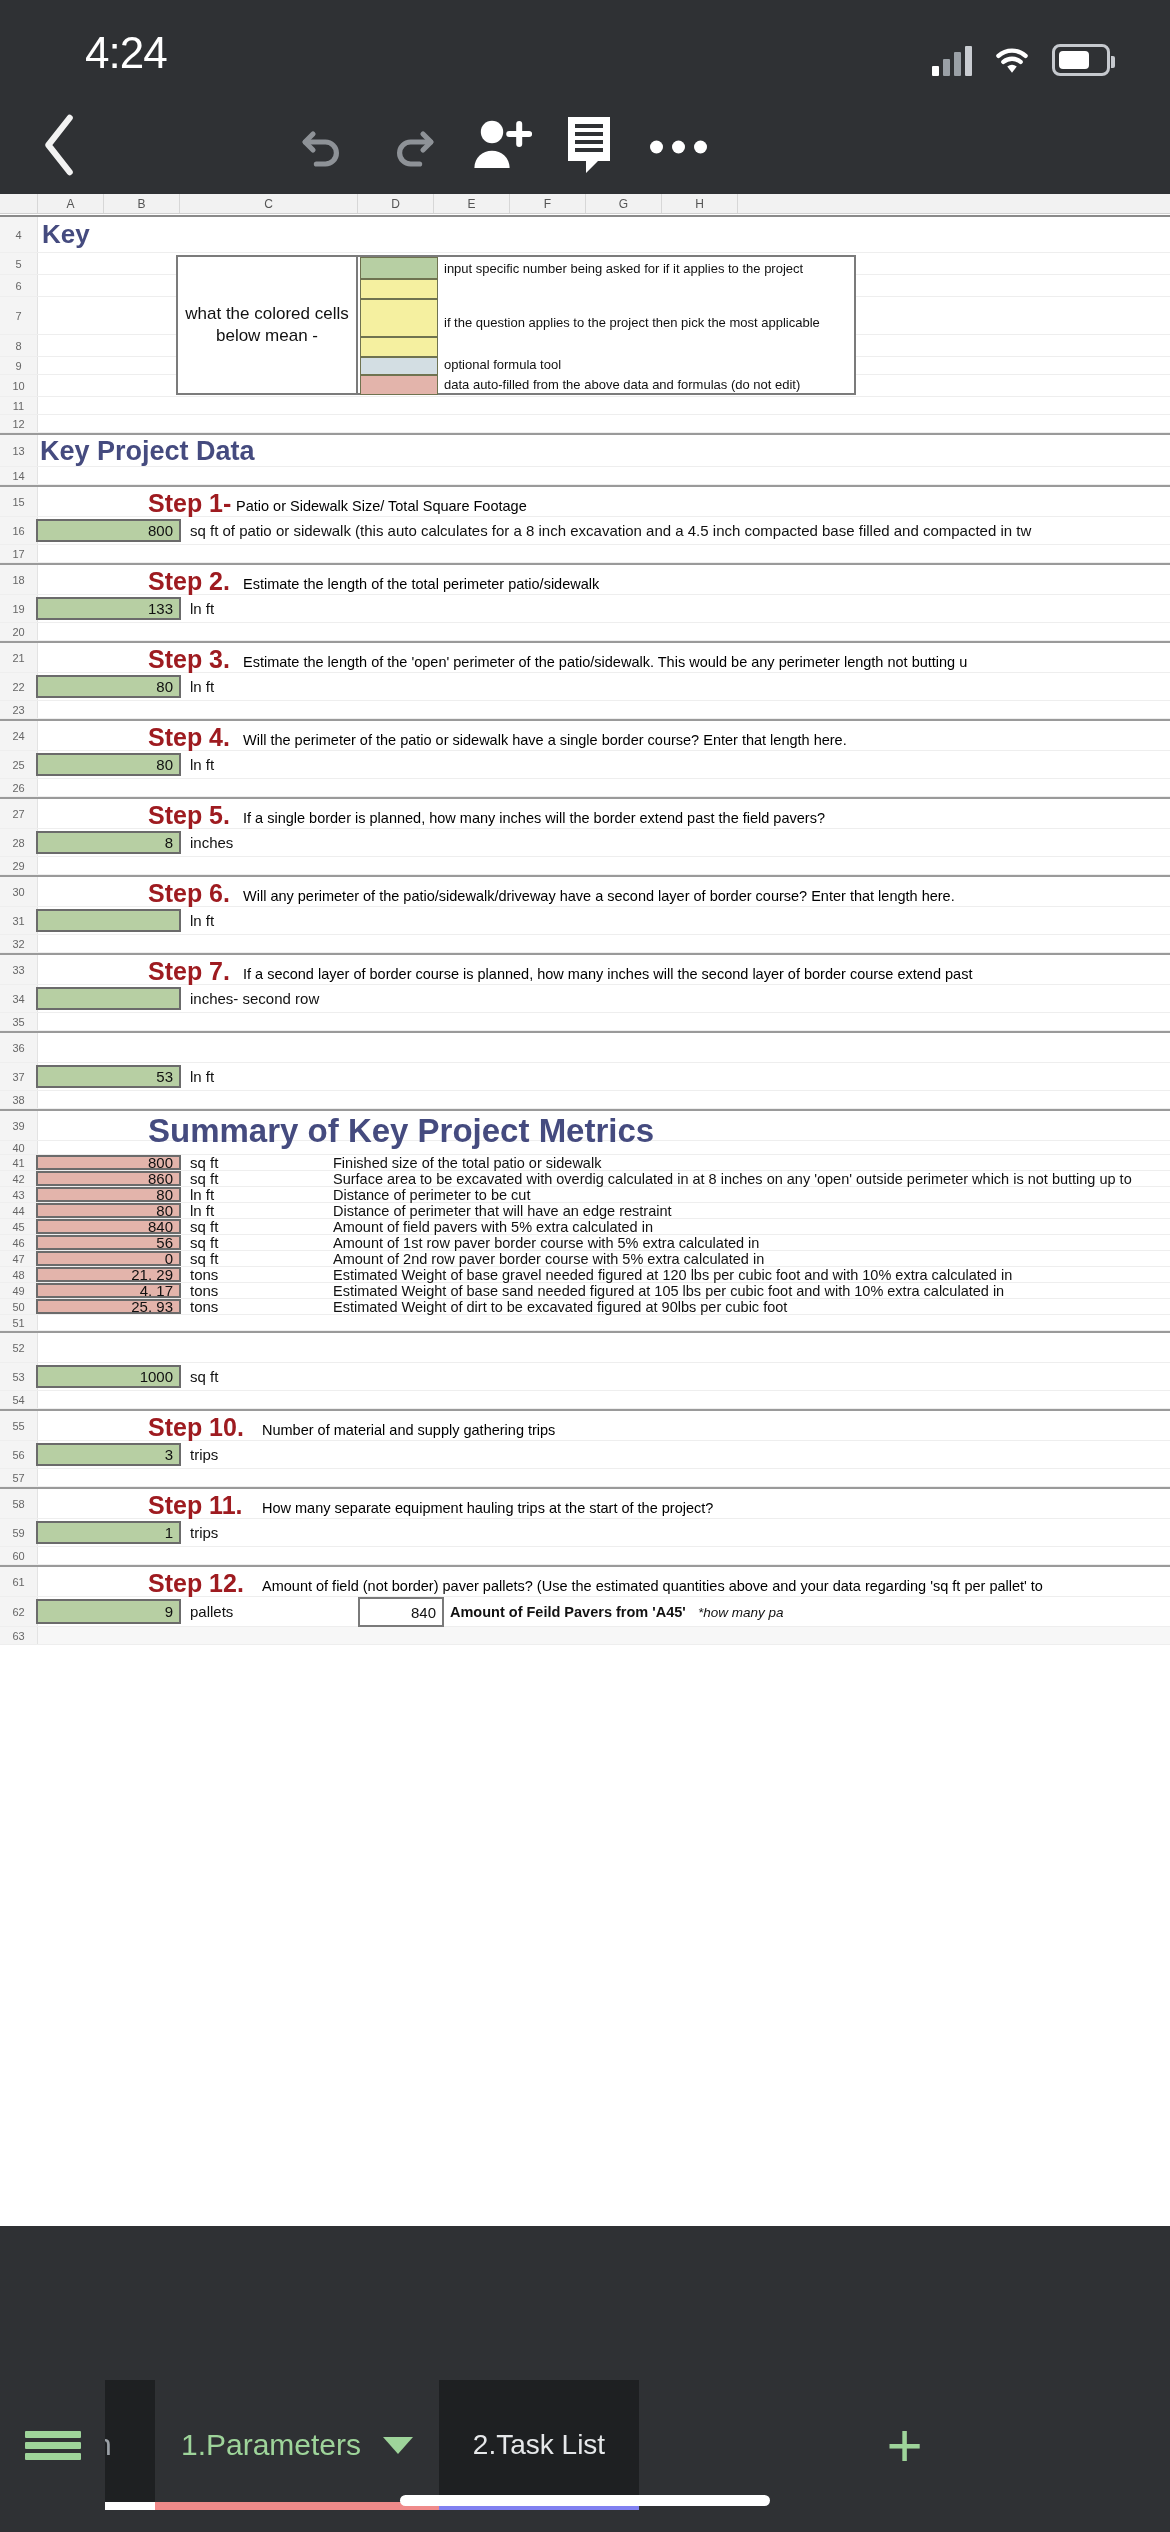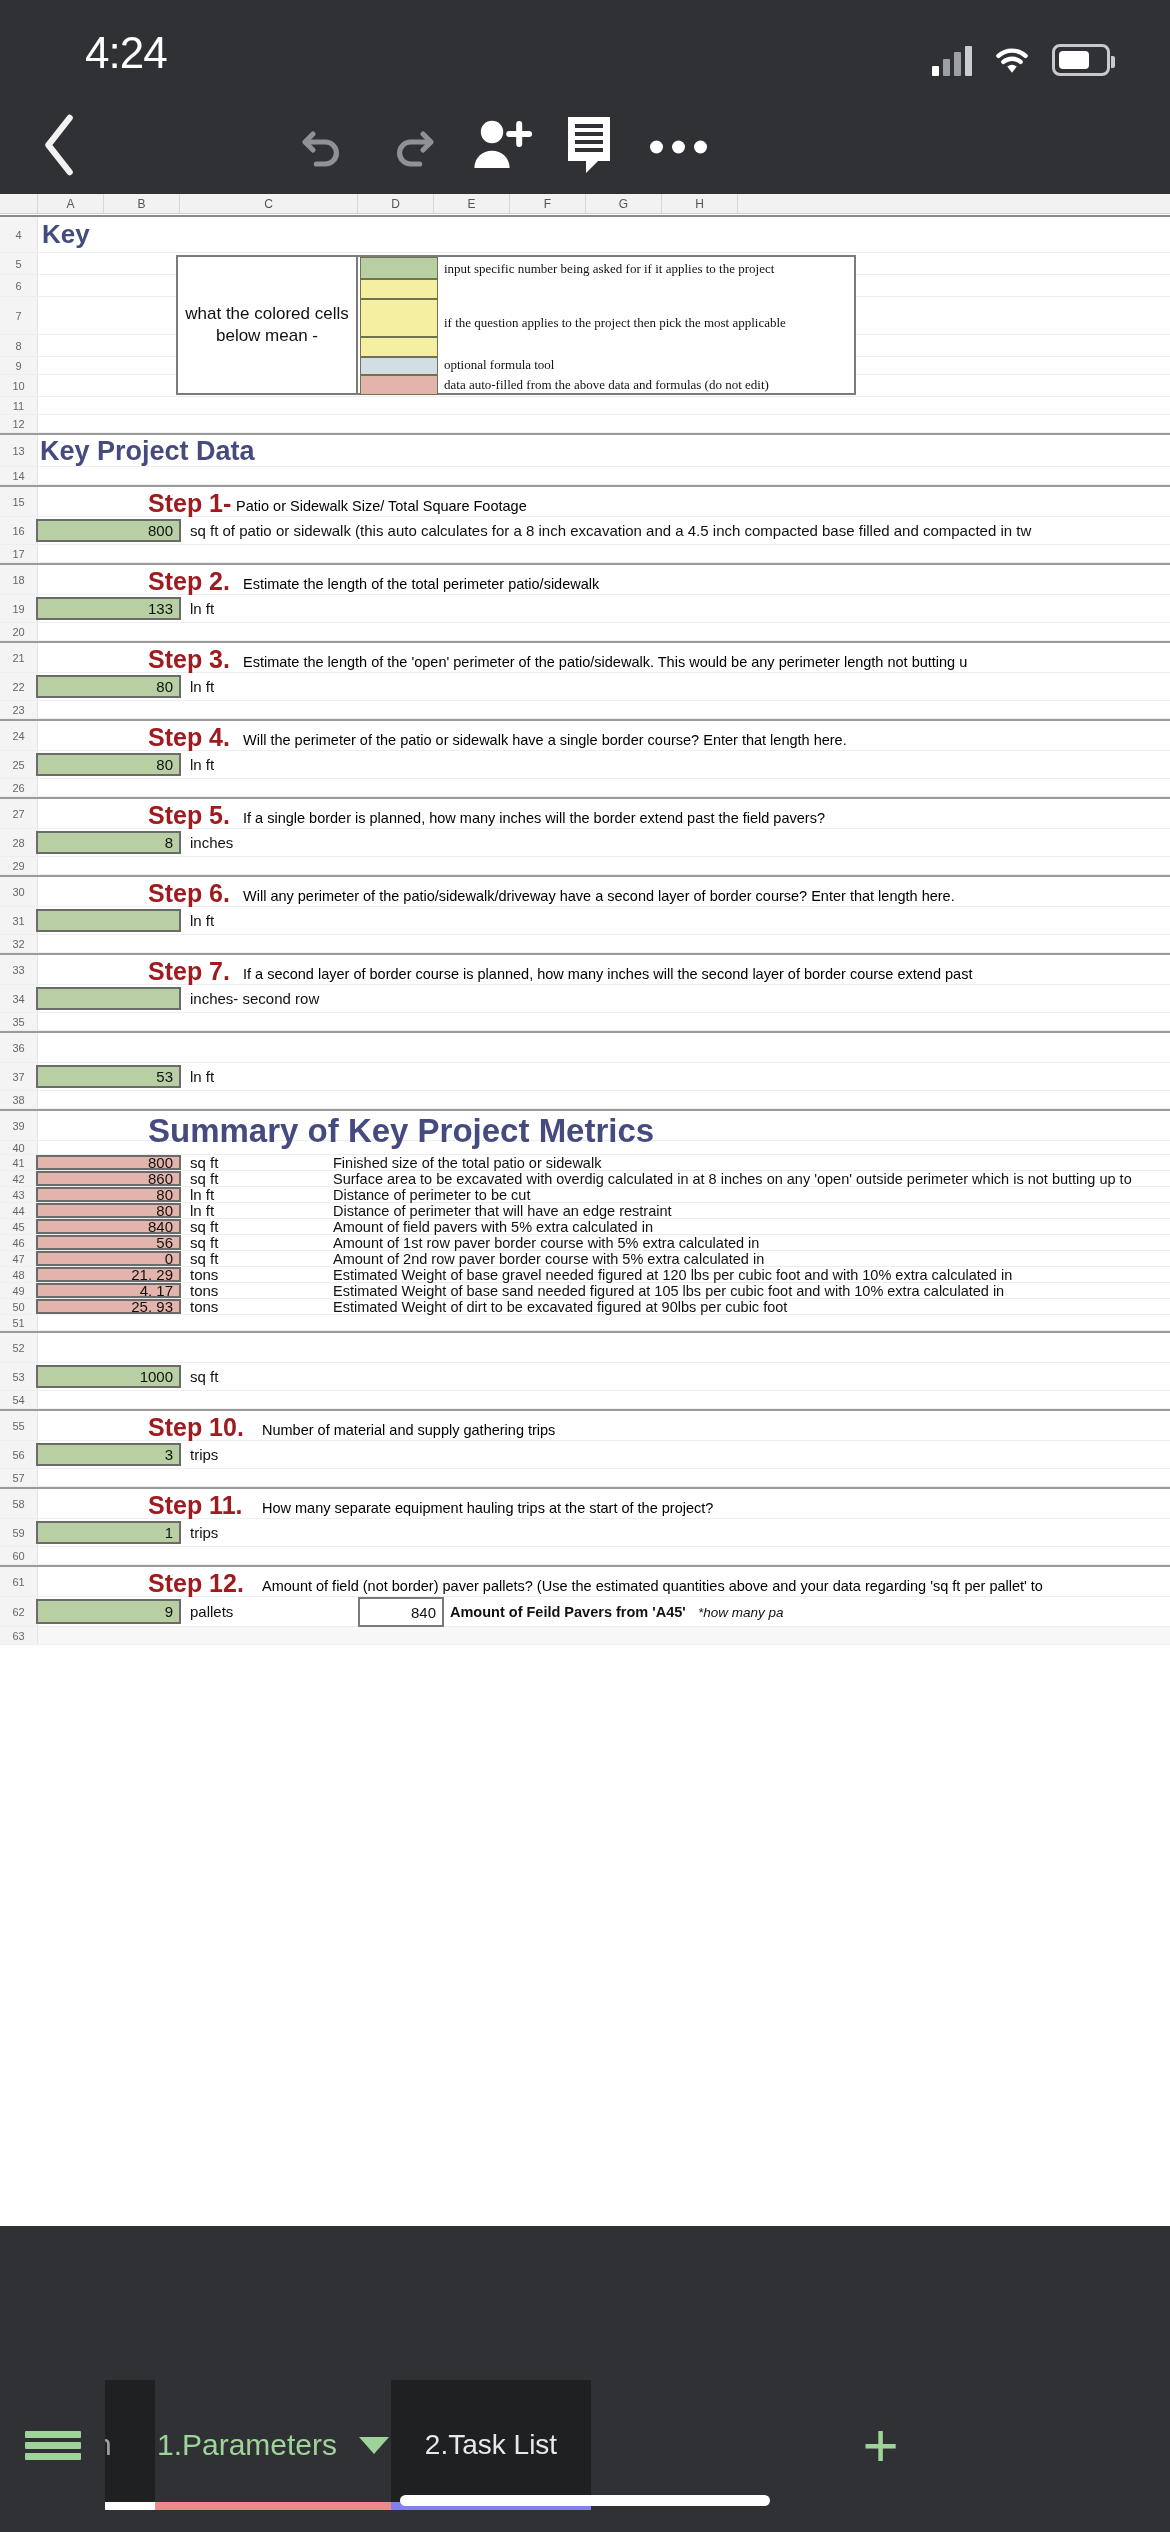--- a/index.html
+++ b/index.html
@@ -66,41 +66,41 @@
           font-size:14.5px; color:#111; white-space:nowrap; }
 
   
   .legend { position:absolute; left:176px; top:0; width:680px; height:140px;
             border:2px solid #7b7b7b; background:#fff; }
   .leg-left { position:absolute; left:0; top:0; width:180px; height:100%;
               display:flex; align-items:center; justify-content:center; text-align:center;
               font-size:17px; color:#111; border-right:2px solid #7b7b7b; line-height:1.3;}
   .leg-swatches{ position:absolute; left:182px; top:0; width:78px; height:100%; }
   .sw { border:1px solid #6f7350; width:100%; }
-  .leg-labels{ position:absolute; left:262px; top:0; right:0; height:100%;font-family:Liberation Serif, serif; }
+  .leg-labels{ position:absolute; left:262px; top:0; right:0; height:100%; }
   .leg-lab { position:absolute; left:4px; font-size:13px; color:#111; white-space:nowrap; }
 
   
   .palebox { position:absolute; background:#fff; border:2px solid #7a7a7a; height:30px;
              display:flex; align-items:center; justify-content:flex-end; padding-right:6px;
              font-size:15px; color:#111; }
   .boldlbl { position:absolute; font-size:14.5px; font-weight:700; color:#111; white-space:nowrap;}
   .italnote{ position:absolute; font-size:13.5px; font-style:italic; color:#111; white-space:nowrap;}
 
   
   .bottombar { position:absolute; left:0; bottom:0; width:1170px; height:152px; background:#2f3134; }
   .tabs { position:absolute; left:0; top:0; height:130px; width:100%; display:flex; }
   .hamb { width:105px; flex:none; display:flex; align-items:center; justify-content:center; }
   .hamb i{display:block;width:56px;height:7px;background:#9ed49a;margin:4px 0;border-radius:1px;}
   .tab { position:relative; display:flex; align-items:center; justify-content:center;
          color:#c9ccd1; font-size:30px; }
   .tab .ul{ position:absolute; left:0; right:0; bottom:0; height:8px; }
   .tab.prev { width:50px; background:#1e2022; color:#9aa0a6; overflow:hidden; justify-content:flex-start;}
   .tab.prev span{ margin-left:-10px; font-size:30px;}
-  .tab.active { width:236px; background:#2f3134; color:#9ed49a; gap:22px; }
+  .tab.active { width:284px; background:#2f3134; color:#9ed49a; gap:22px; }
   .tab.next { width:200px; background:#1e2022; color:#e6e8ea; font-size:28px;}
   .plus { width:auto; flex:1; display:flex; align-items:center; justify-content:center; }
   .plus .g { color:#9ed49a; font-size:62px; font-weight:300; line-height:1; }
   .caret { width:0;height:0;border-left:15px solid transparent;border-right:15px solid transparent;
            border-top:17px solid #9ed49a; }
   .homebar { position:absolute; left:50%; transform:translateX(-50%); bottom:26px;
              width:370px; height:11px; background:#fff; border-radius:6px; }
 </style>
 </head>
 <body>

